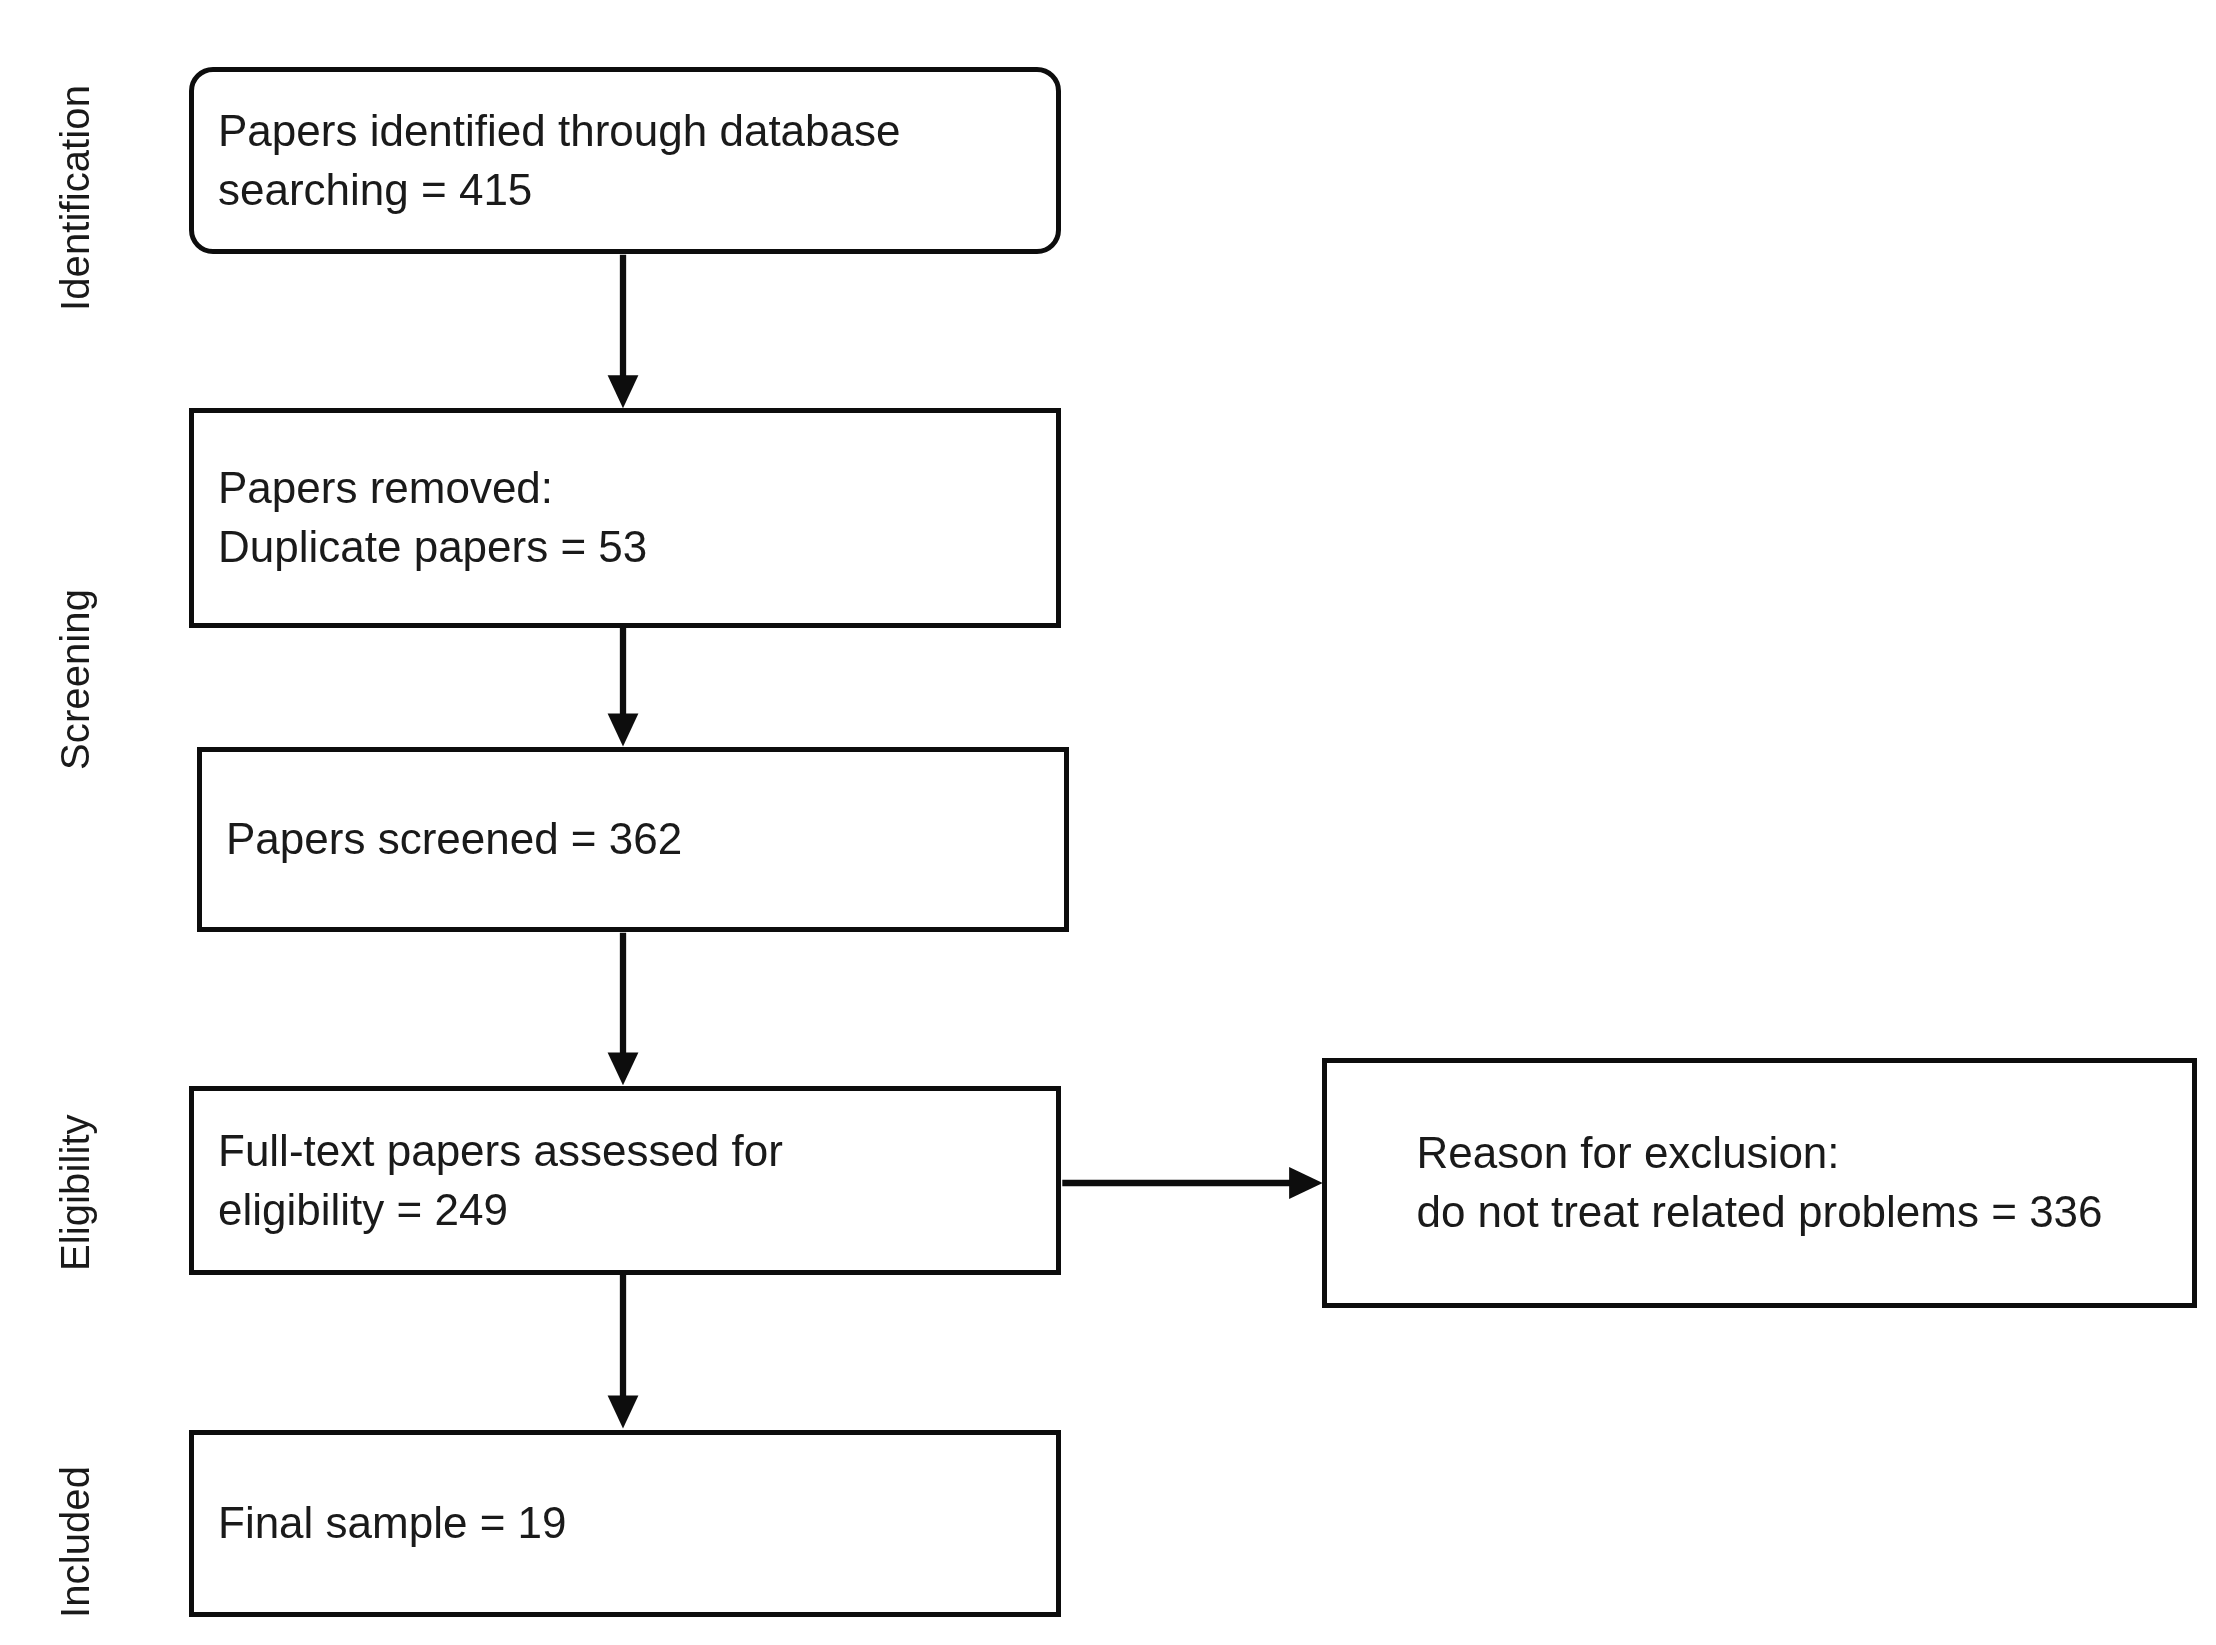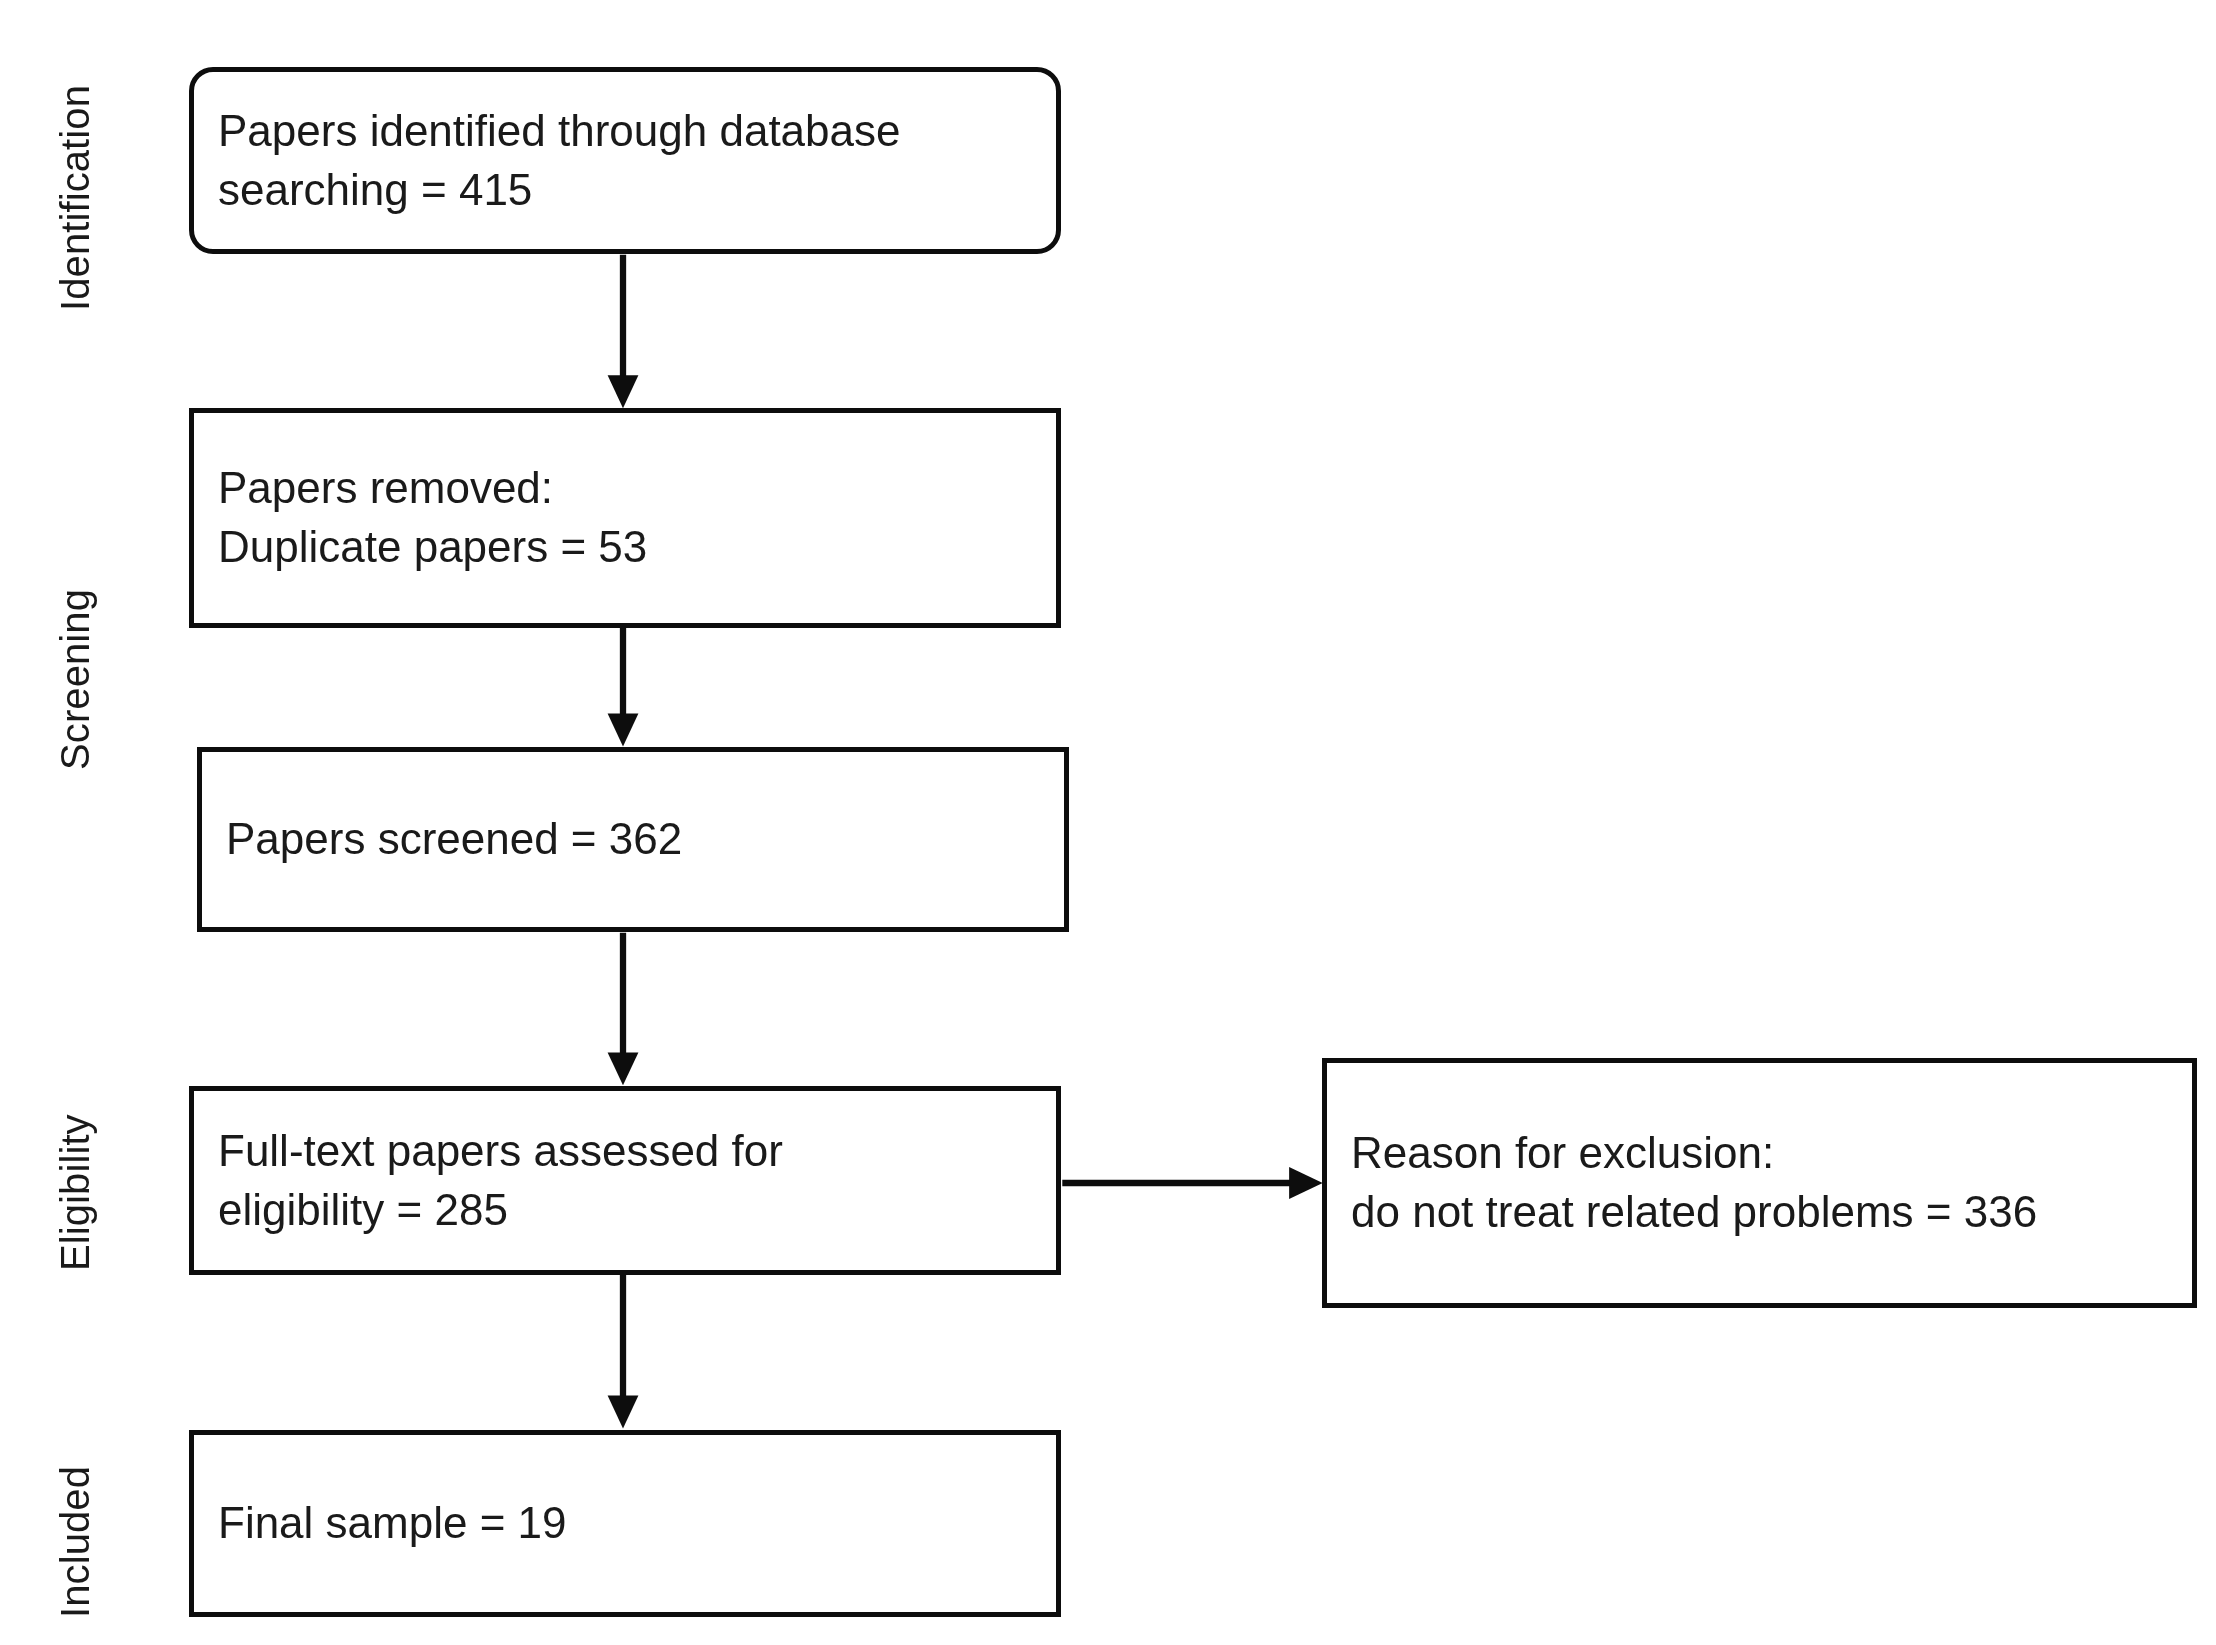--- a/index.html
+++ b/index.html
@@ -124,31 +124,31 @@
 
   <div class="connector" style="left:602px; top:932px; width:42px; height:154px;">
     <svg width="42" height="154" viewBox="0 0 60 218">
       <line x1="30" y1="0" x2="30" y2="189" stroke="#0d0d0d" stroke-width="9"></line>
       <polygon points="30,218 8,171 52,171" fill="#0d0d0d"></polygon>
     </svg>
   </div>
 
   <div class="flow-box" style="left:189px; top:1086px; width:872px; height:189px;">
     <span class="box-text">Full-text papers assessed for
-eligibility = 285</span>
+eligibility = 249</span>
   </div>
 
   <div class="connector" style="left:1061px; top:1162px; width:263px; height:42px;">
     <svg width="263" height="42" viewBox="0 0 372 60">
       <line x1="0" y1="30" x2="338" y2="30" stroke="#0d0d0d" stroke-width="9"></line>
       <polygon points="372,30 324,7 324,53" fill="#0d0d0d"></polygon>
     </svg>
   </div>
 
-  <div class="flow-box" style="left:1322px; top:1058px; width:875px; height:250px;">
+  <div class="flow-box" style="left:1322px; top:1058px; width:875px; height:250px;align-items:center;">
     <span class="box-text">Reason for exclusion:
 do not treat related problems = 336</span>
   </div>
 
   <div class="connector" style="left:602px; top:1274px; width:42px; height:155px;">
     <svg width="42" height="155" viewBox="0 0 60 220">
       <line x1="30" y1="0" x2="30" y2="191" stroke="#0d0d0d" stroke-width="9"></line>
       <polygon points="30,220 8,173 52,173" fill="#0d0d0d"></polygon>
     </svg>
   </div>

